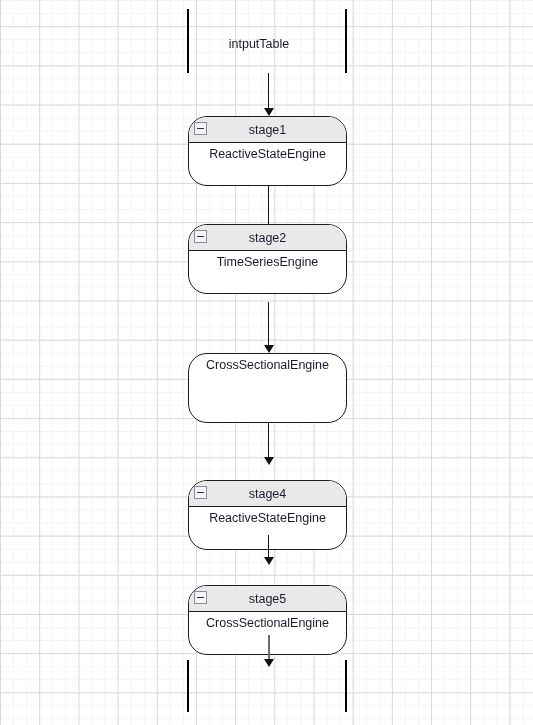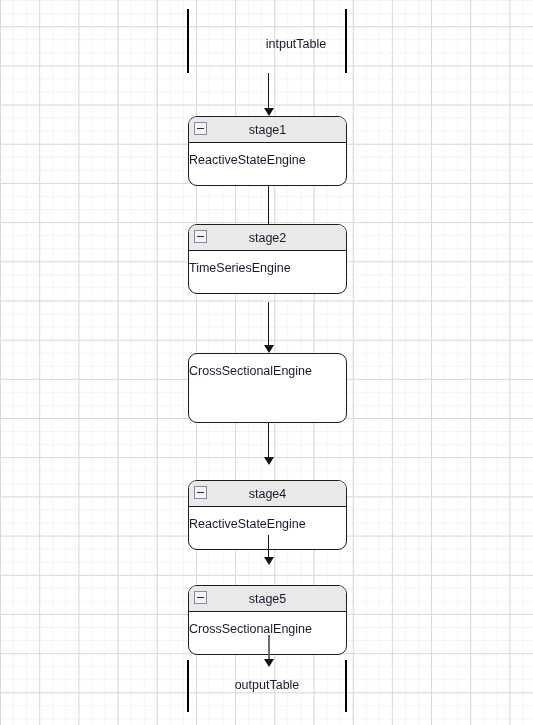--- a/index.html
+++ b/index.html
@@ -47,21 +47,21 @@
     line-height: 14px;
   }
 
   
   .node {
     position: absolute;
     left: 188px;
     width: 159px;
     box-sizing: border-box;
     border: 1.6px solid #1c1c1c;
-    border-radius: 9px;
+    border-radius: 19px;
     background: #ffffff;
     overflow: hidden;
   }
   .node-header {
     position: relative;
     height: 25px;
     background: #e9e9e9;
     border-bottom: 1.4px solid #1c1c1c;
     display: flex;
     align-items: center;
@@ -89,21 +89,22 @@
   .collapse-toggle span {
     display: block;
     width: 7px;
     height: 1px;
     background: #2a2a3a;
   }
   .node-body {
     height: 43px;
     display: flex;
     align-items: flex-start;
-    padding-top: 10px;
+    justify-content: center;
+    padding-top: 4px;
     box-sizing: border-box;
   }
   .node-engine {
     font-size: 12.5px;
     color: #1a1a2e;
     line-height: 15px;
     white-space: nowrap;
   }
 
   
@@ -129,21 +130,21 @@
     border-top: 8px solid #111111;
   }
 </style>
 </head>
 <body>
 
 <div id="canvas">
 
   <div class="terminal-bar" style="left:187px; top:9px; height:64px;"></div>
   <div class="terminal-bar" style="left:345px; top:9px; height:64px;"></div>
-  <div class="terminal-label" style="left:187px; top:37px; width:144px;padding-left:37px;">intputTable</div>
+  <div class="terminal-label" style="left:187px; top:37px; width:144px;">intputTable</div>
 
   <div class="edge" style="top:73px; height:43px;">
     <div class="edge-line" style="height:36px;"></div>
     <div class="edge-head" style="top:35px;"></div>
   </div>
 
   <div class="node" style="top:116px; height:70px;">
     <div class="node-header">
       <div class="collapse-toggle">
         <span></span>
@@ -217,15 +218,14 @@
     </div>
   </div>
 
   <div class="edge" style="top:635px; height:32px;">
     <div class="edge-line muted" style="height:25px;"></div>
     <div class="edge-head" style="top:24px;"></div>
   </div>
 
   <div class="terminal-bar" style="left:187px; top:660px; height:52px;"></div>
   <div class="terminal-bar" style="left:345px; top:660px; height:52px;"></div>
-  <div class="terminal-label" style="left:187px; top:678px; width:160px;">outputTable</div>
 
 </div>
 
 </body></html>

